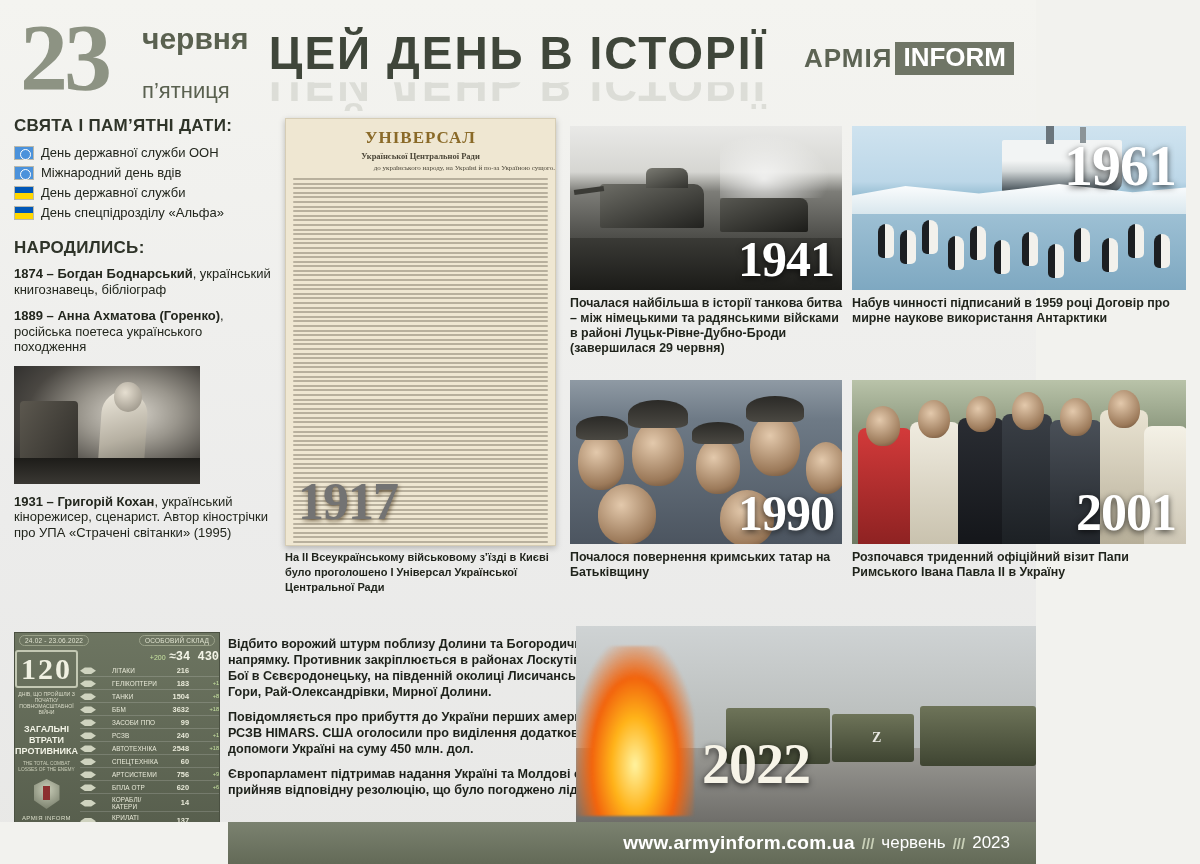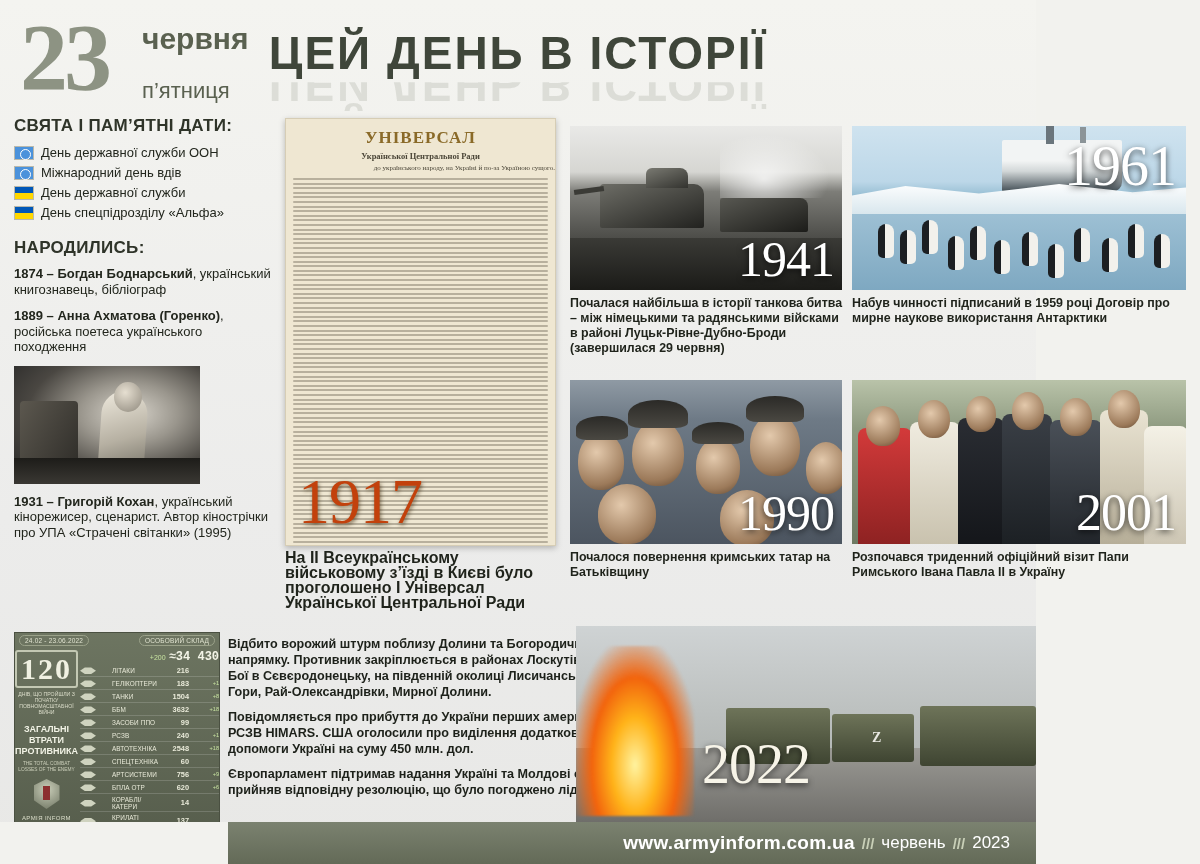--- a/index.html
+++ b/index.html
@@ -138,29 +138,29 @@
     text-align: right; font-family: "Liberation Serif", serif;
     font-size: 7px; color: #4b4638; margin-top: 3px; line-height: 8px;
   }
   .doc-lines { margin: 6px 7px 0 7px; }
   .doc-lines i {
     display: block; height: 2px; background: #6b6453; opacity: .42;
     margin-bottom: 2.6px; border-radius: 1px;
   }
   .year-badge {
     position: absolute; font-family: "Liberation Serif", serif;
-    font-weight: 400; color: #ffffff;
+    font-weight: 700; color: #ffffff;
     text-shadow: 0 2px 6px rgba(0,0,0,.7);
     letter-spacing: -1px;
   }
-  .doc-year { left: 12px; bottom: 6px; font-size: 64px; color: #c2410c;
+  .doc-year { left: 12px; bottom: 14px; font-size: 52px; color: #737373;
               text-shadow: 1px 2px 4px rgba(60,40,10,.65); }
   .doc-caption {
     position: absolute; left: 285px; top: 550px; width: 276px;
-    font-size: 16px; line-height: 15px; color: #1f231b; font-weight: 700;
+    font-size: 11px; line-height: 15px; color: #1f231b; font-weight: 700;
   }
 
   
   .pcard { position: absolute; overflow: hidden; background: #333; }
   .pcap {
     position: absolute; font-size: 12.4px; line-height: 15px;
     color: #1f231b; font-weight: 700;
   }
 
   
@@ -384,20 +384,24 @@
 <div class="page">
 
   <div class="header">
     <div class="date-block">
       <div class="date-num">23</div>
       <div class="date-month">червня</div>
       <div class="date-weekday">п’ятниця</div>
     </div>
     <div class="main-title">ЦЕЙ ДЕНЬ В ІСТОРІЇ</div>
     <div class="main-title-ghost">ЦЕЙ ДЕНЬ В ІСТОРІЇ</div>
+    <div class="brand">
+      <span class="brand-army">АРМІЯ</span>
+      <span class="brand-inform">INFORM</span>
+    </div>
   </div>
 
   <div class="left-col">
 
     <div class="sec-title">СВЯТА І ПАМ’ЯТНІ ДАТИ:</div>
 
     <div class="holiday-row">
       <span class="flagicon flag-un"></span>
       <span class="holiday-text">День державної служби ООН</span>
     </div>

